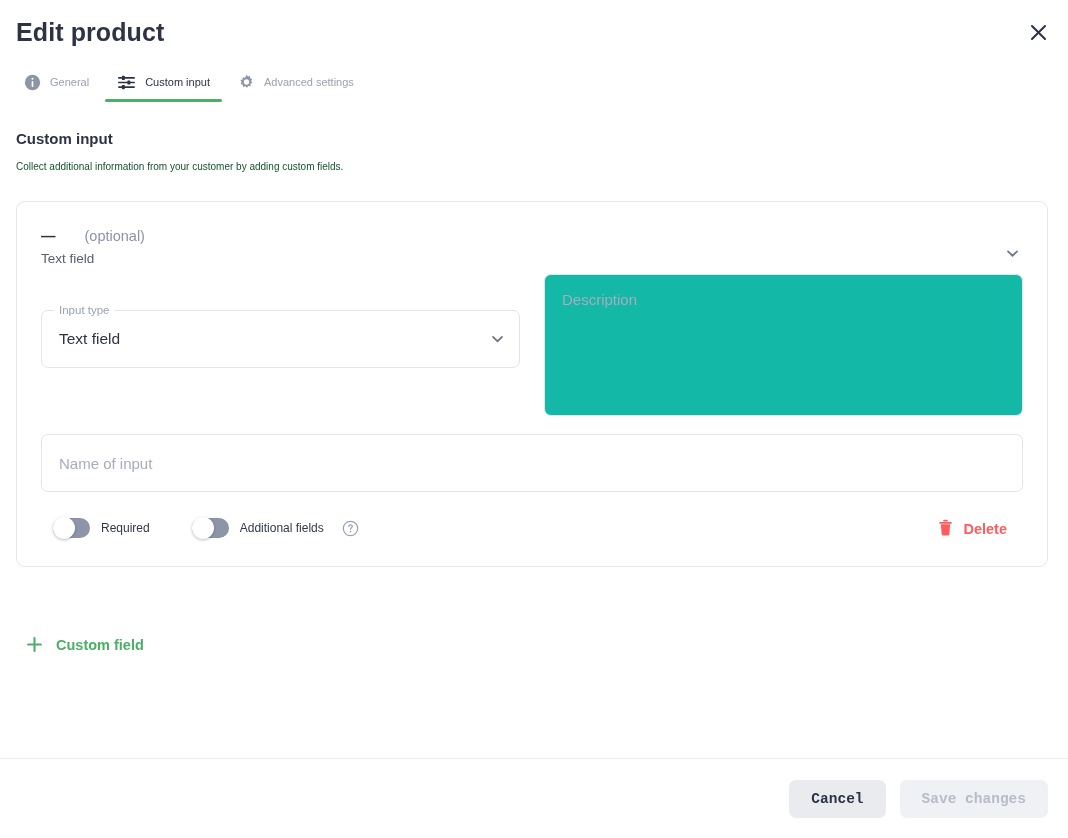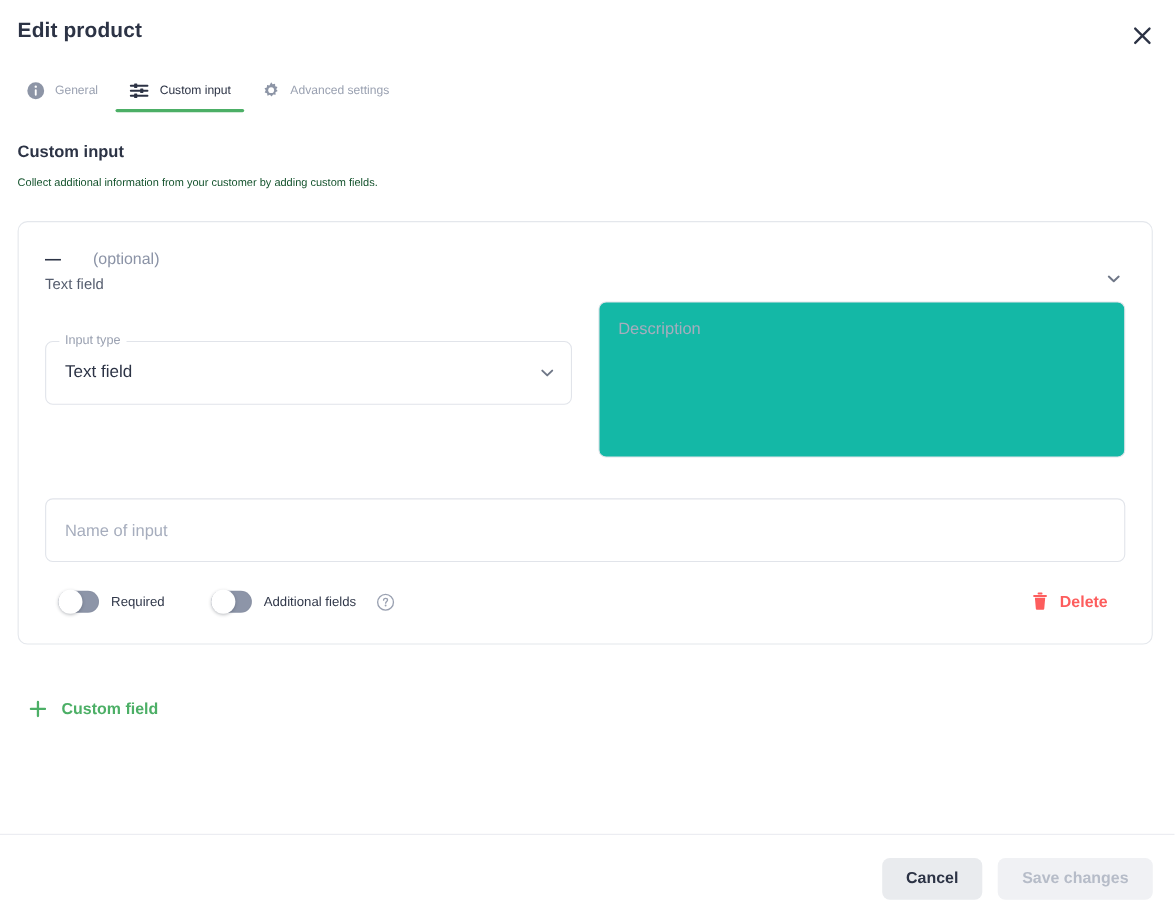--- a/index.html
+++ b/index.html
@@ -19,21 +19,21 @@
 
   
   .modal-header {
     position: absolute;
     top: 0; left: 0; right: 0;
     height: 60px;
   }
   .modal-title {
     position: absolute;
     left: 16px; top: 18px;
-    font-size: 19px;
+    font-size: 25px;
     font-weight: bold;
     color: #2c3345;
     letter-spacing: 0.1px;
   }
   .close-btn {
     position: absolute;
     right: 14px; top: 16px;
     width: 32px; height: 32px;
     display: flex; align-items: center; justify-content: center;
     cursor: pointer;
@@ -209,21 +209,21 @@
     color: #2c3345;
   }
   .select-arrow {
     position: absolute;
     right: 15px; top: 50%;
     transform: translateY(-50%);
     display: flex;
     color: #6f7787;
   }
 
-  .name-input-wrap { margin-top: 32px; }
+  .name-input-wrap { margin-top: 14px; }
 
   
   .toggle-row {
     display: flex;
     align-items: center;
     padding: 26px 0 28px 12px;
     position: relative;
   }
   .toggle-group {
     display: flex;
@@ -315,21 +315,21 @@
     display: flex;
     align-items: center;
     justify-content: flex-end;
     padding-right: 20px;
     gap: 14px;
   }
   .btn {
     height: 38px;
     border-radius: 7px;
     border: none;
-    font-family: Liberation Sans, sans-serif;
+    font-family: Liberation Mono, monospace;
     font-size: 14.5px;
     font-weight: bold;
     cursor: pointer;
     padding: 0 22px;
   }
   .btn-cancel {
     background: #e9ebee;
     color: #2c3345;
   }
   .btn-save {

